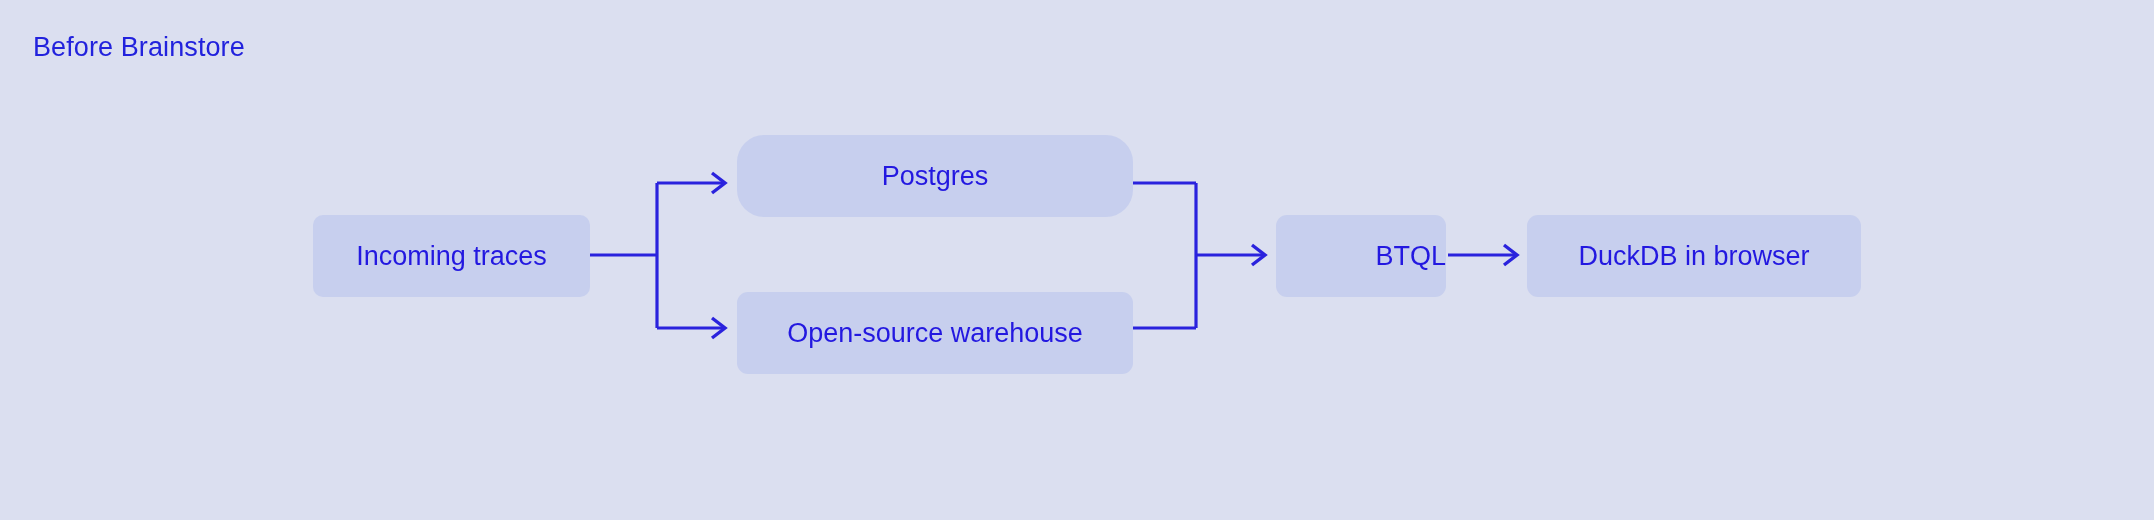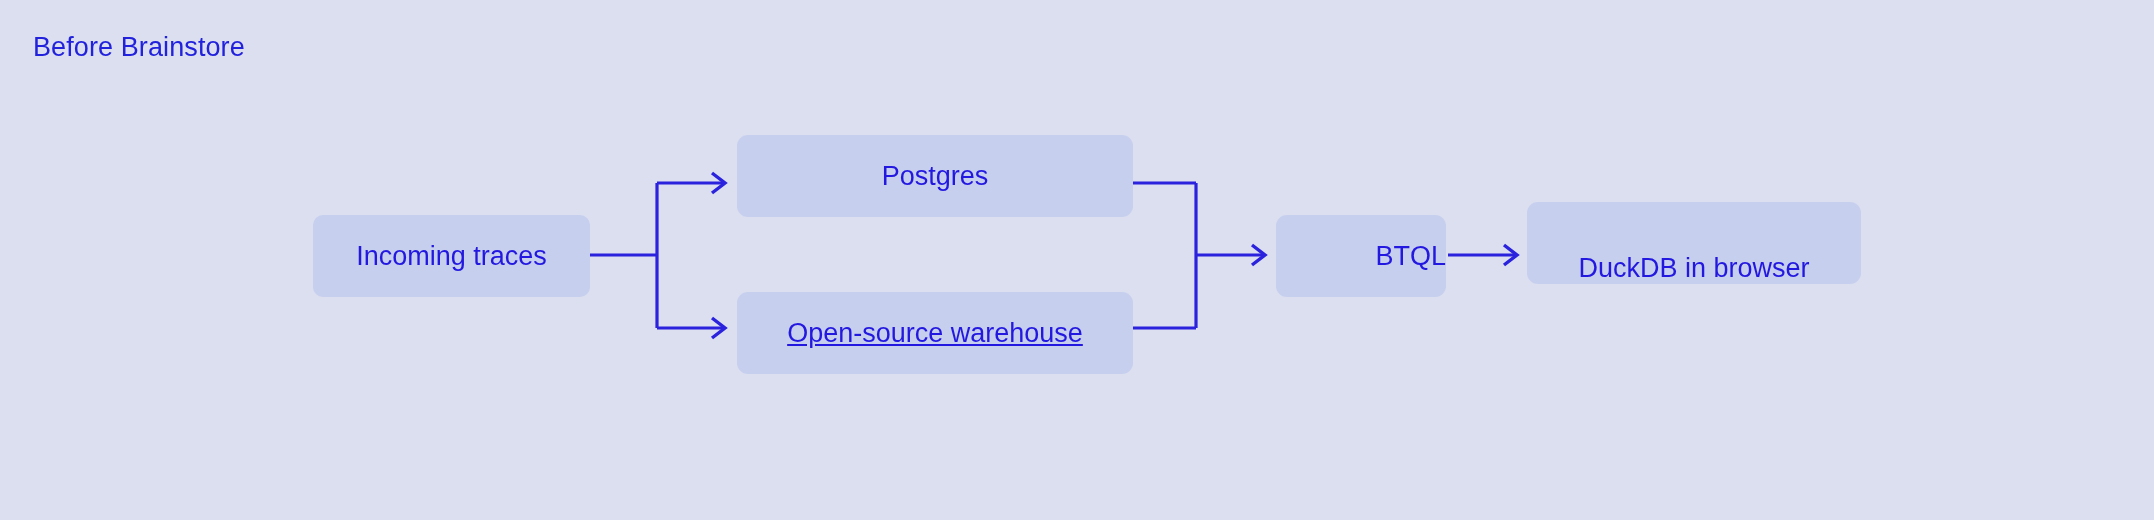--- a/index.html
+++ b/index.html
@@ -95,29 +95,29 @@
     <path class="head" d="M 1252,245 L 1265,255 L 1252,265"></path>
 
     <polyline points="1448,255 1516,255"></polyline>
     <path class="head" d="M 1504,245 L 1517,255 L 1504,265"></path>
   </svg>
 
   <div class="node" style="left:313px; top:215px; width:277px; height:82px;border-radius:10px;">
     <span>Incoming traces</span>
   </div>
 
-  <div class="node" style="left:737px; top:135px; width:396px; height:82px;">
+  <div class="node" style="left:737px; top:135px; width:396px; height:82px;border-radius:27px;">
     <span>Postgres</span>
   </div>
 
-  <div class="node" style="left:737px; top:292px; width:396px; height:82px;text-decoration:underline;">
+  <div class="node" style="left:737px; top:292px; width:396px; height:82px;">
     <span>Open-source warehouse</span>
   </div>
 
   <div class="node" style="left:1276px; top:215px; width:170px; height:82px;justify-content:flex-end;">
     <span>BTQL</span>
   </div>
 
-  <div class="node" style="left:1527px; top:202px; width:334px; height:82px;align-items:flex-end;">
+  <div class="node" style="left:1527px; top:215px; width:334px; height:82px;">
     <span>DuckDB in browser</span>
   </div>
 
 </div>
 
 </body></html>

